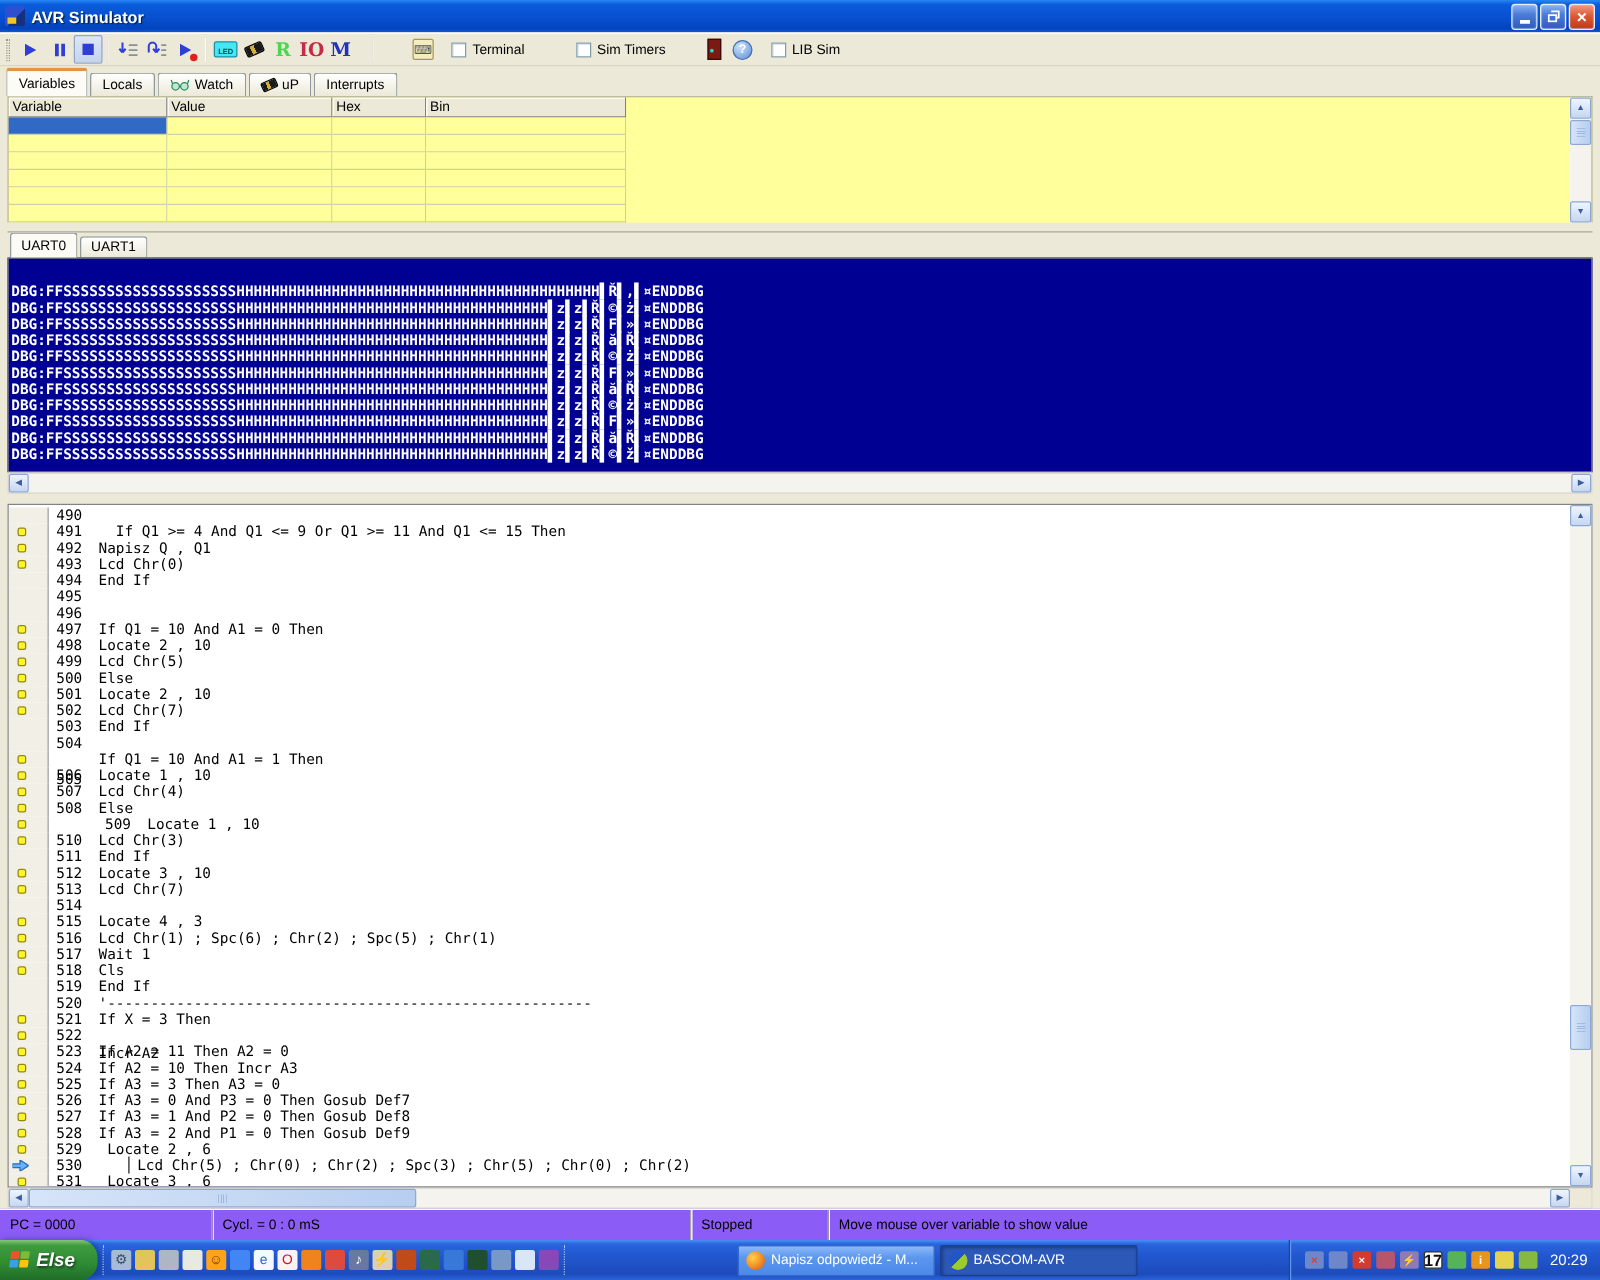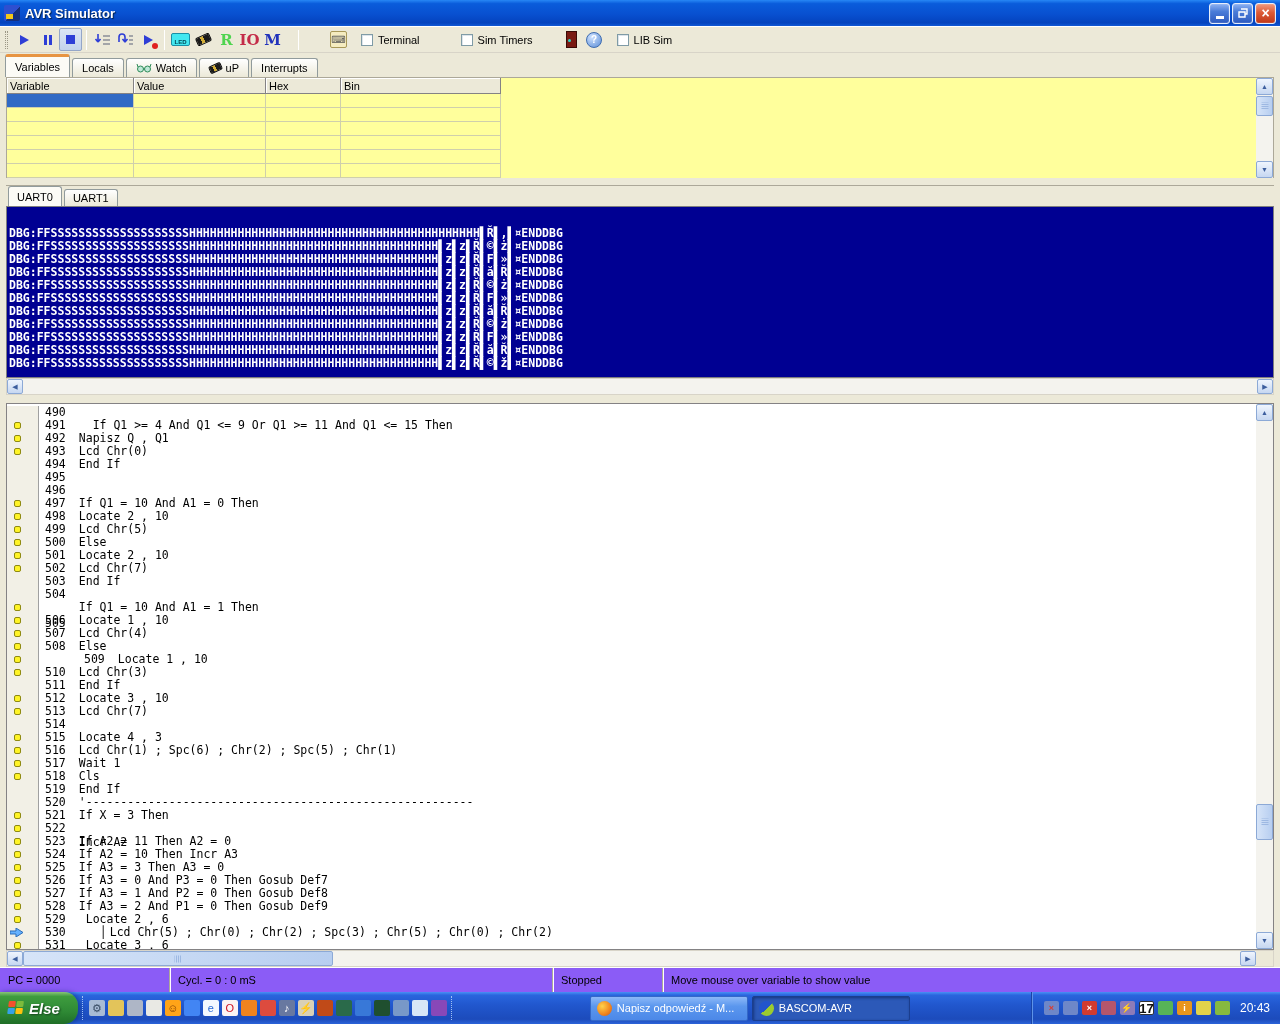--- a/index.html
+++ b/index.html
@@ -712,17 +712,17 @@
           <div class="tico" style="background: rgb(110, 135, 200); color: rgb(255, 255, 255);"></div>
           <div class="tico" style="background: rgb(209, 59, 48); color: rgb(255, 255, 255);">×</div>
           <div class="tico" style="background: rgb(181, 86, 107); color: rgb(255, 255, 255);"></div>
           <div class="tico" style="background: rgb(141, 123, 184); color: rgb(255, 224, 102);">⚡</div>
           <div class="tico" style="background: rgb(255, 255, 255); color: rgb(17, 17, 17); border: 1px solid rgb(51, 51, 51); font-size: 13px;">17</div>
           <div class="tico" style="background: rgb(87, 179, 87); color: rgb(255, 255, 255);"></div>
           <div class="tico" style="background: rgb(232, 149, 29); color: rgb(255, 255, 255);">i</div>
           <div class="tico" style="background: rgb(227, 210, 74); color: rgb(102, 102, 85);"></div>
           <div class="tico" style="background: rgb(134, 185, 63); color: rgb(255, 255, 255);"></div>
         </div>
-      <span class="clock">20:43</span>
+      <span class="clock">20:29</span>
     </div>
   </div>
 
 </div>
 
 </body></html>

